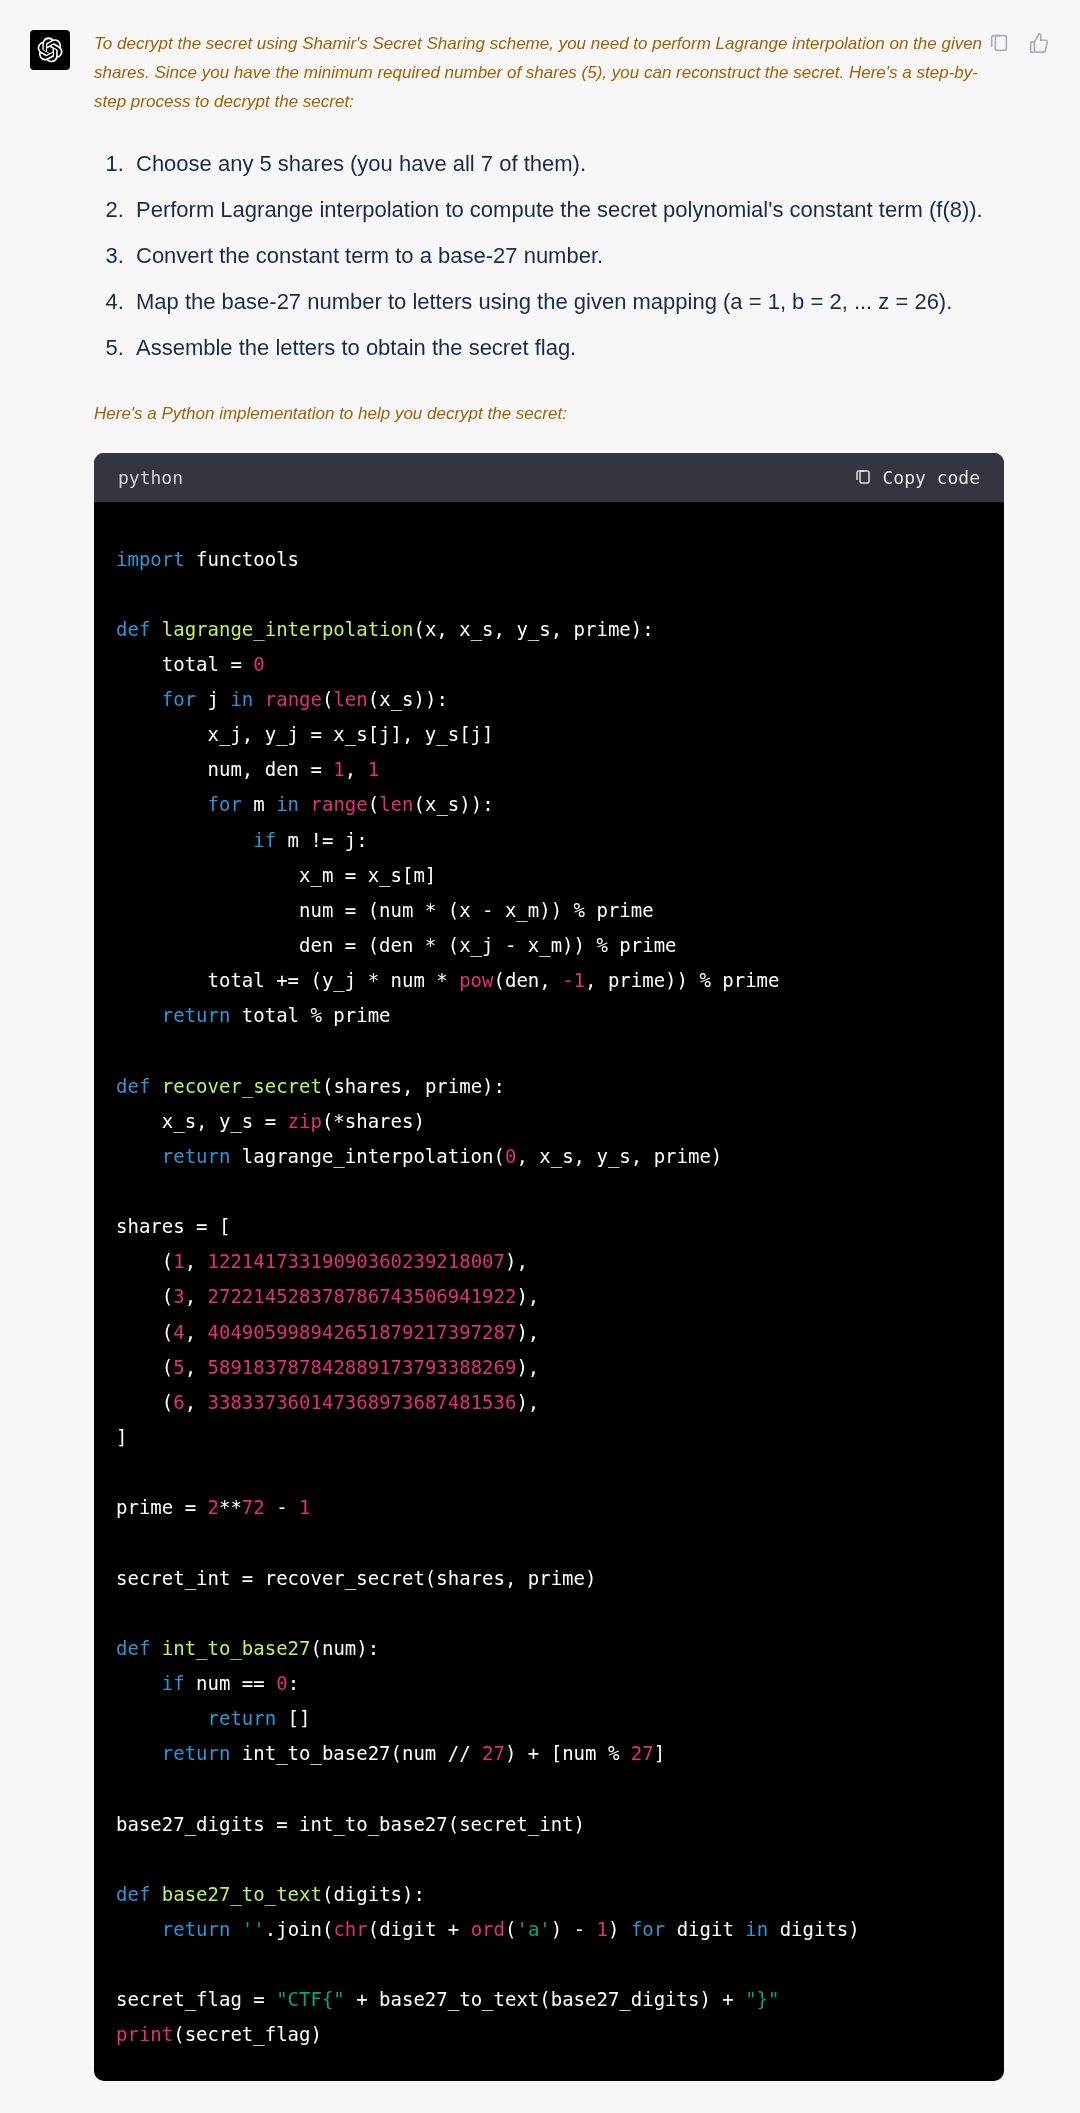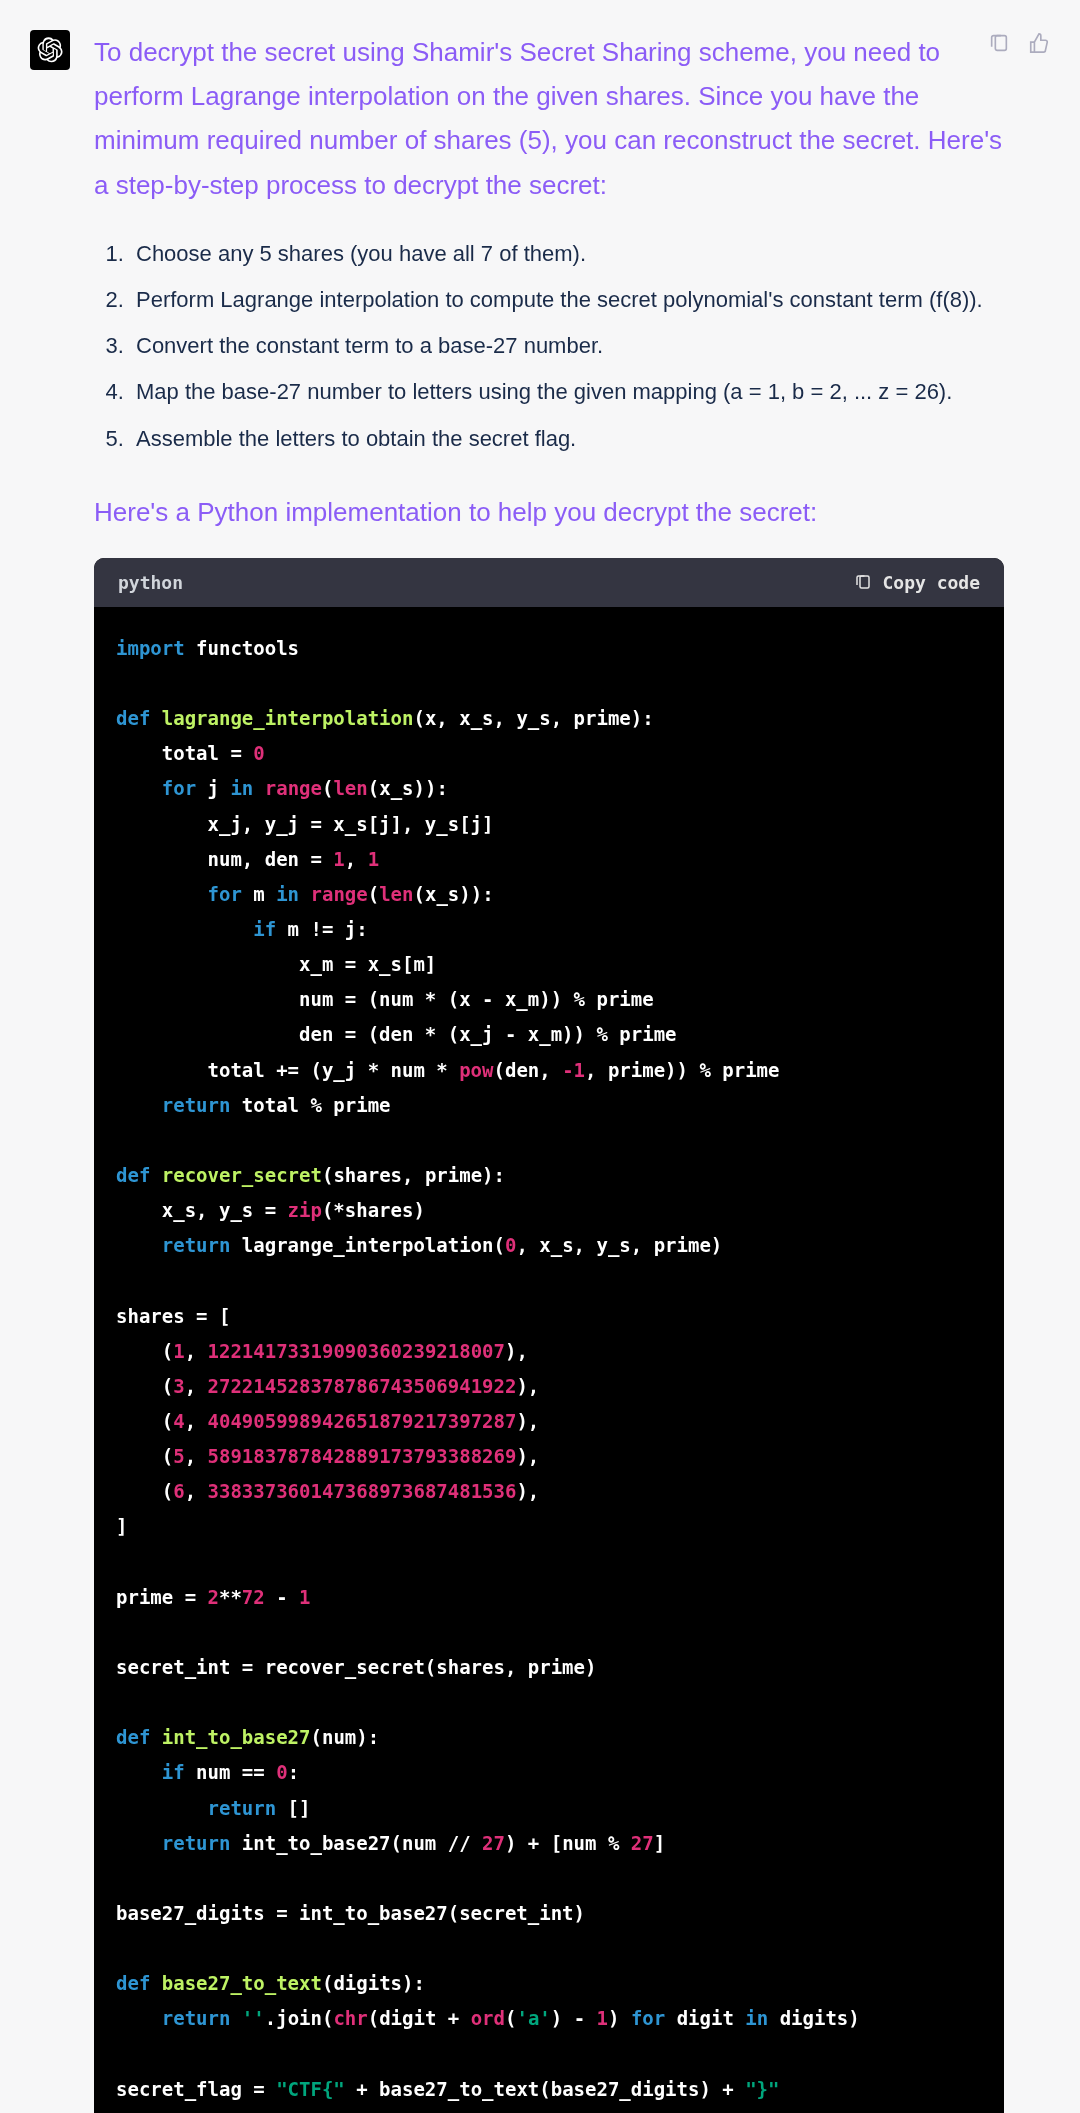--- a/index.html
+++ b/index.html
@@ -14,39 +14,38 @@
   }
   .message { display: flex; align-items: flex-start; gap: 24px; padding: 0 30px; }
   .avatar {
     width: 40px; height: 40px; border-radius: 4px; background: #000;
     display: flex; align-items: center; justify-content: center; flex: 0 0 40px;
   }
   .avatar svg { width: 26px; height: 26px; }
   .content { flex: 1; max-width: 910px; }
   .side-actions { position: absolute; right: 30px; top: 32px; display: flex; gap: 18px; color: #acacbe; }
   .side-actions svg { width: 22px; height: 22px; cursor: pointer; }
-  .prose { color: #8b5cf6; font-size: 26px; line-height: 1.7; }
+  .prose { color: #a16207; font-size: 17px; line-height: 1.7; font-style: italic; }
   .prose p { margin-bottom: 24px; }
   ol.steps { margin: 0 0 28px 36px; color: #1a2b49; font-size: 22px; line-height: 2.1; }
   ol.steps li { padding-left: 6px; }
   .codeblock {
     background: #000; border-radius: 10px; overflow: hidden; margin: 18px 0 30px 0;
     font-family: ui-monospace, SFMono-Regular, Menlo, Consolas, monospace;
-    font-weight: bold;
   }
   .codeheader {
     background: #343541; color: #d1d5db; font-size: 18px;
     display: flex; justify-content: space-between; align-items: center;
     padding: 14px 24px;
   }
   .copy { display: flex; align-items: center; gap: 10px; cursor: pointer; color: #e5e5e5; font-size: 18px; }
   .copy svg { width: 18px; height: 18px; }
   pre.code {
     color: #fff; font-size: 19px; line-height: 1.85; padding: 24px 22px 28px 22px;
-    white-space: pre; overflow-x: auto;
+    white-space: pre; overflow-x: auto; margin-top: 16px;
   }
   .kw   { color: #2e95d3; }
   .fn   { color: #bef264; }
   .call { color: #df3079; }
   .num  { color: #df3079; }
   .str  { color: #00a67d; }
 </style>
 </head>
 <body>
 

